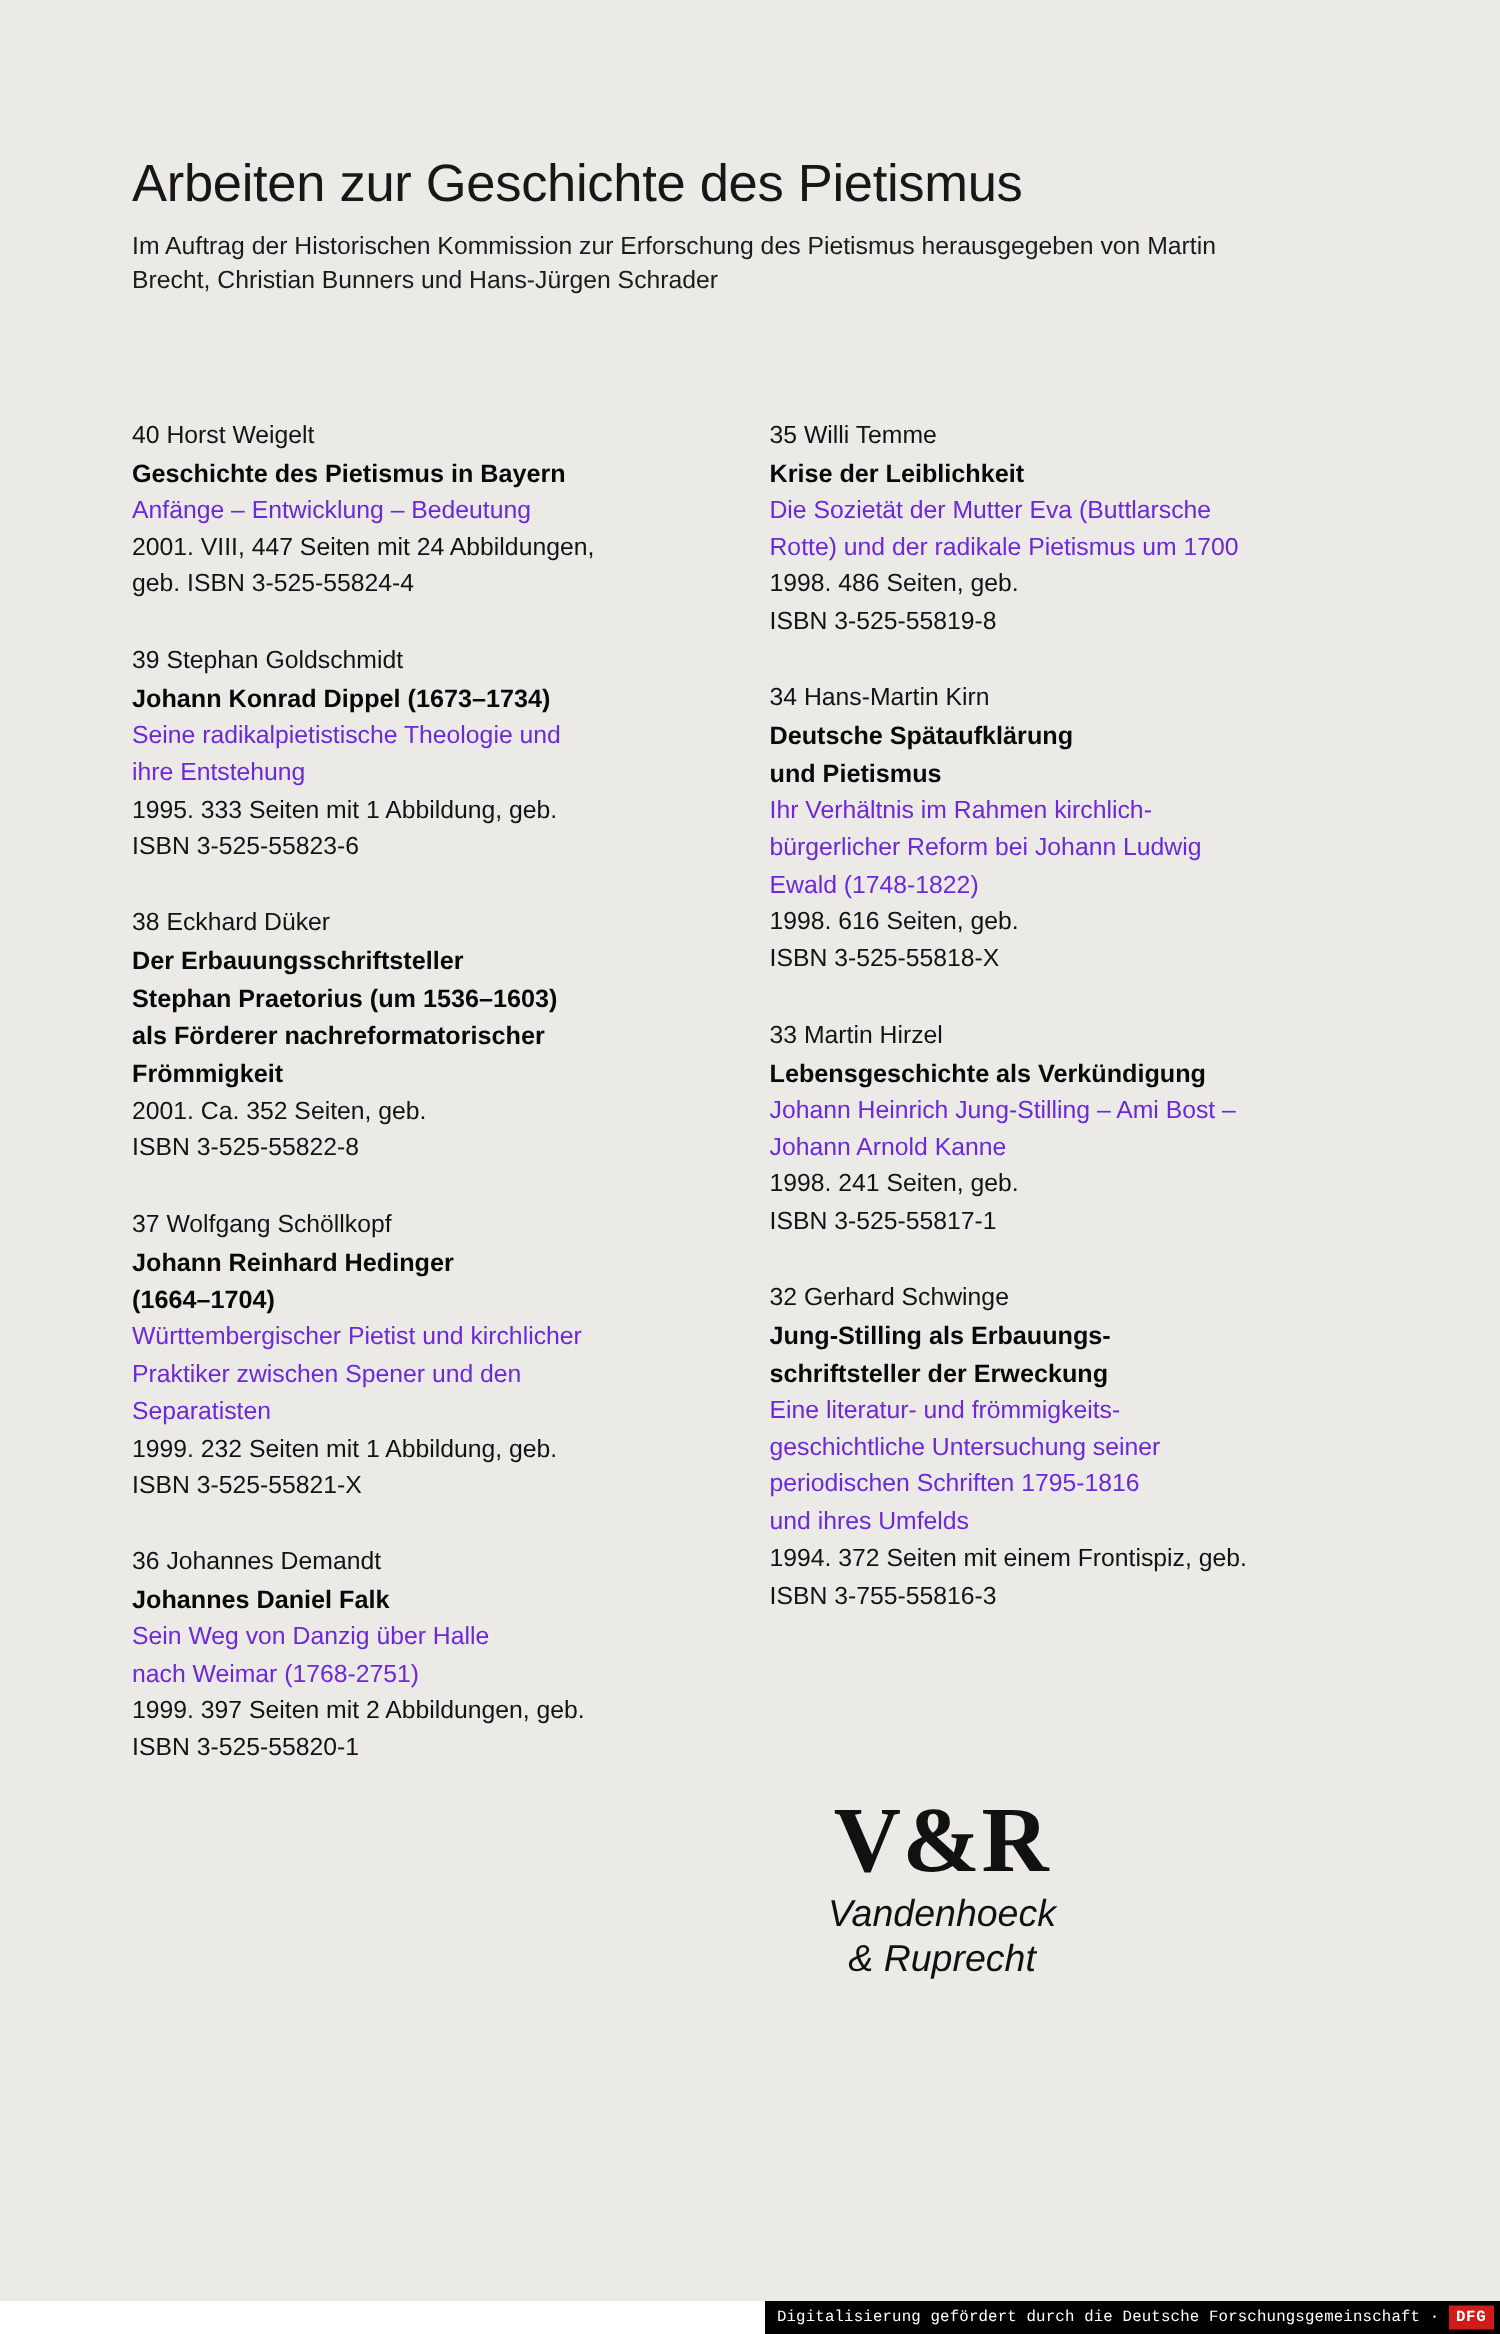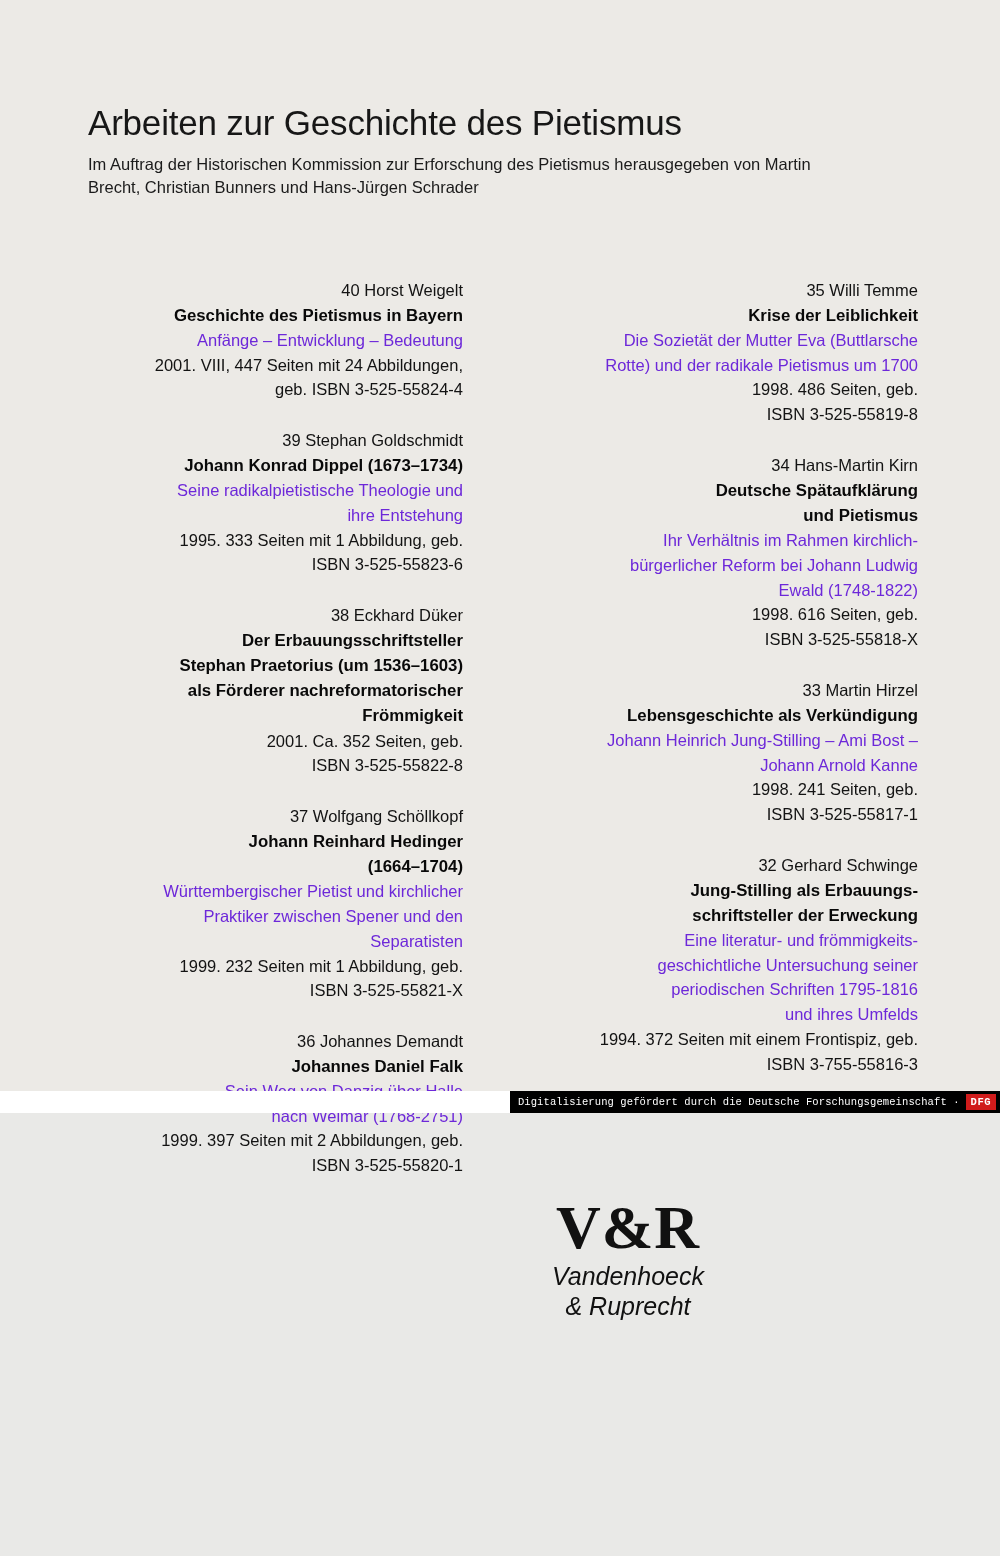--- a/index.html
+++ b/index.html
@@ -12,21 +12,21 @@
     background: #e9e9e7;
     font-family: "Liberation Sans", sans-serif;
     color: #111;
     position: relative;
     overflow: hidden;
   }
   .page {
     position: absolute;
     left: 0; top: 0;
     width: 1000px;
-    height: 1113px;
+    height: 1556px;
     background: #eceae6;
   }
   .content {
     position: absolute;
     left: 88px;
     top: 104px;
     width: 820px;
   }
   .series-title {
     font-size: 35px;
@@ -43,21 +43,20 @@
     margin: 0;
     max-width: 760px;
   }
   .columns {
     position: absolute;
     left: 88px;
     top: 278px;
     width: 830px;
     display: flex;
     gap: 0;
-    text-align: right;
   }
   .col {
     width: 415px;
     box-sizing: border-box;
   }
   .col.left { padding-right: 40px; }
   .col.right { padding-left: 10px; }
   .entry {
     margin-bottom: 26px;
   }

